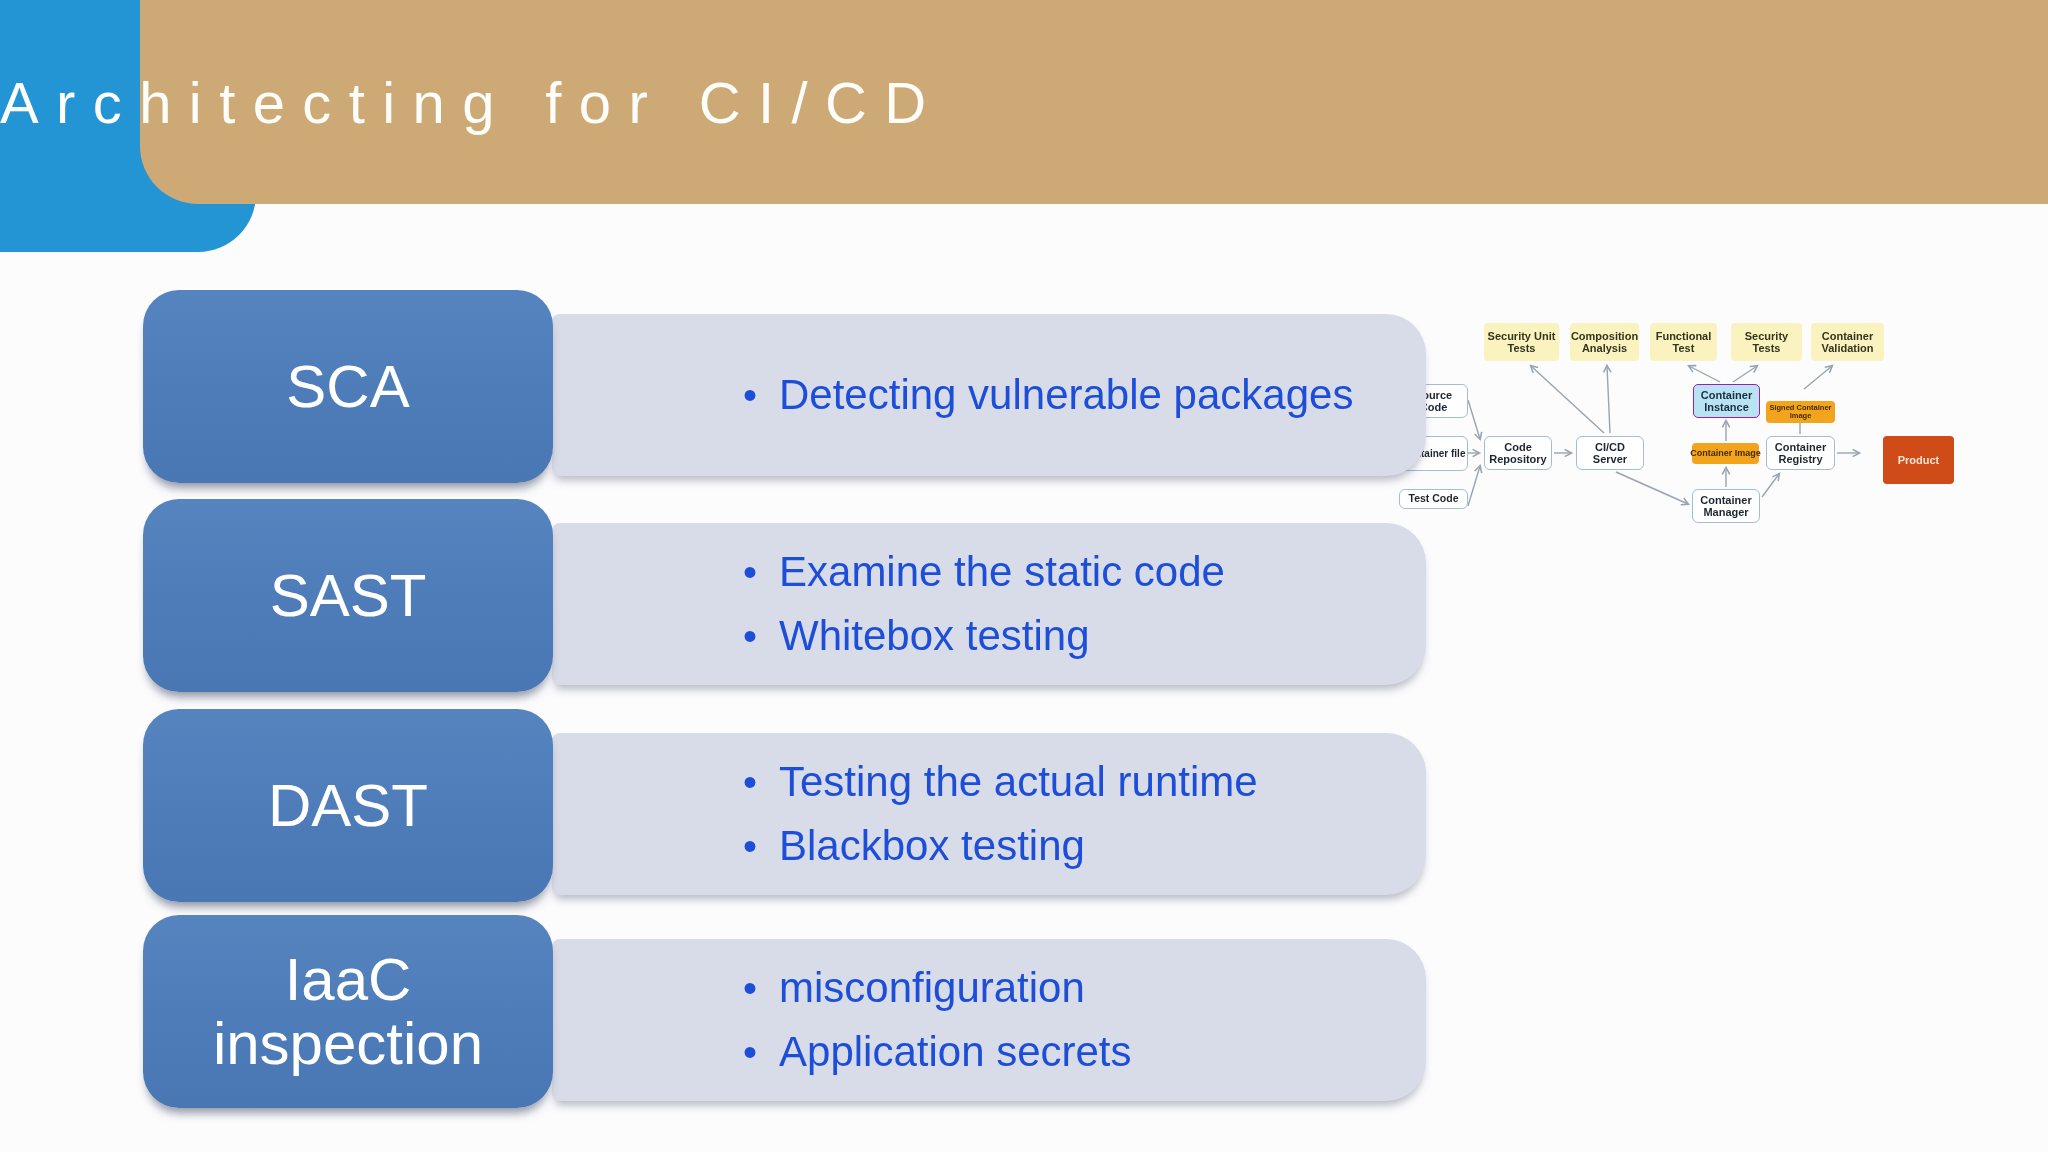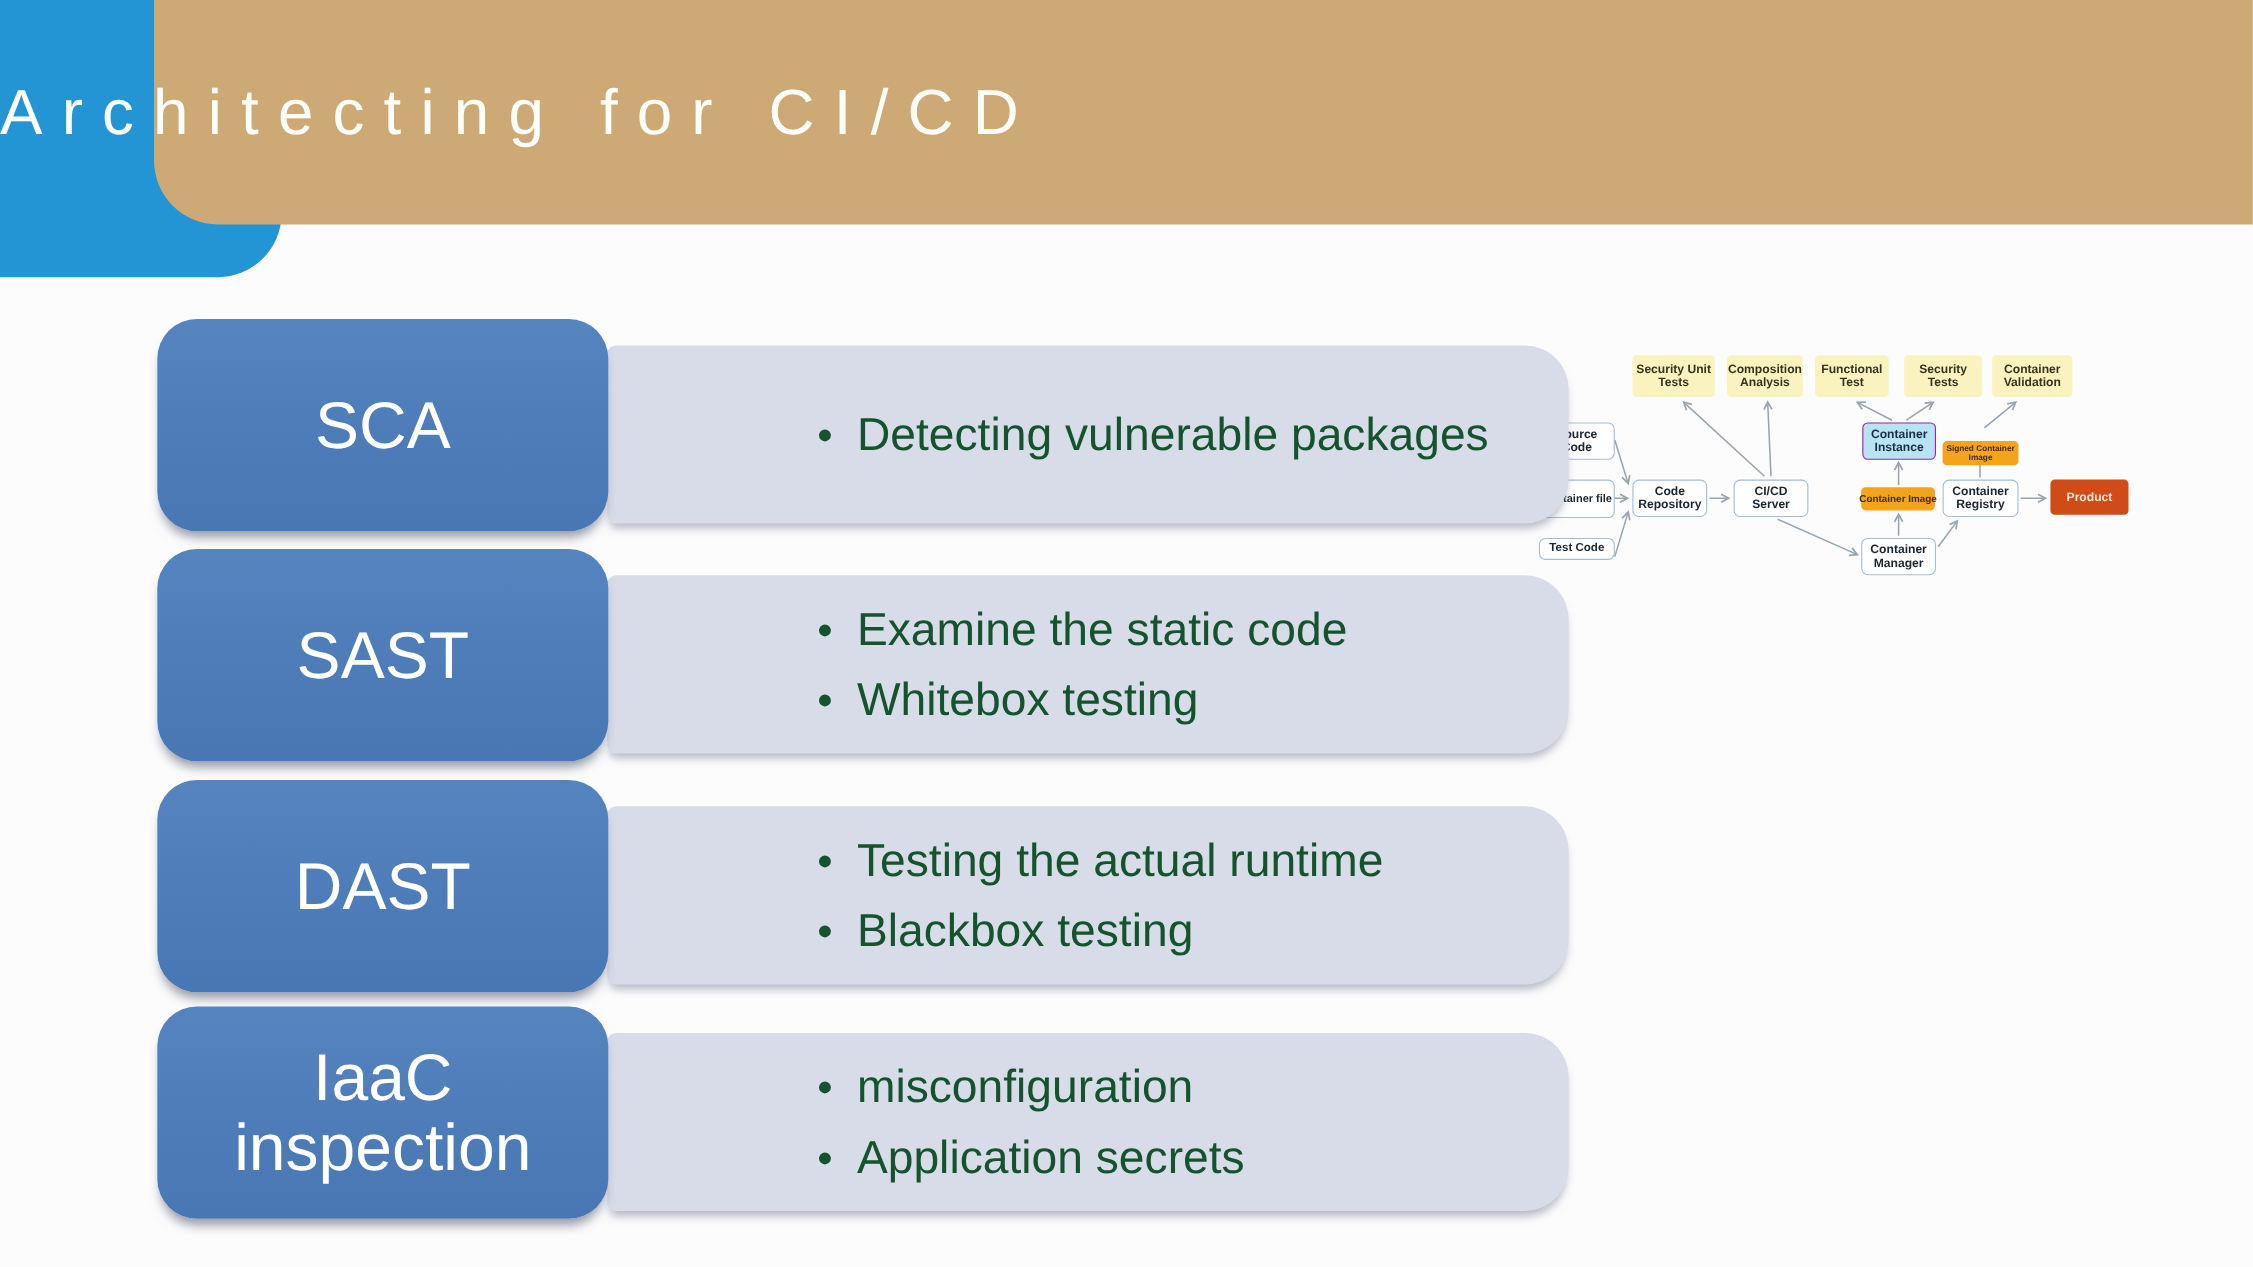--- a/index.html
+++ b/index.html
@@ -37,21 +37,21 @@
     color:#fff;font-size:60px;line-height:1.06;padding:0 42px;
   }
   .row-panel{
     position:absolute;left:409px;top:24px;width:874px;height:162px;
     background:#d8dbe8;border-radius:8px 40px 40px 8px;
     box-shadow:0 7px 8px -3px rgba(110,115,140,.5);
     display:flex;flex-direction:column;justify-content:center;
     padding-left:191px;box-sizing:border-box;gap:16px;z-index:1;
   }
   .bullet{
-    display:flex;align-items:baseline;color:#14532d;
+    display:flex;align-items:baseline;color:#1d4ed8;
     font-size:42px;line-height:1.15;
   }
   .bullet .dot::before{content:"\2022";}
   .bullet .dot{margin-right:22px;font-size:40px;}
   
   .diagram{position:absolute;left:1395px;top:320px;width:545px;height:212px;}
   .arrows{position:absolute;left:0;top:0;}
   .dnode{
     position:absolute;display:flex;align-items:center;justify-content:center;
     text-align:center;font-weight:bold;line-height:1.12;border-radius:4px;
@@ -170,15 +170,15 @@
   <div class="dnode white nowrap" style="left:4px;top:116px;width:69px;height:35px;font-size:10px">Container file</div>
   <div class="dnode white nowrap" style="left:4px;top:169px;width:69px;height:20px;font-size:10.5px">Test Code</div>
 
   <div class="dnode white" style="left:89px;top:116px;width:68px;height:34px">Code Repository</div>
   <div class="dnode white" style="left:181px;top:116px;width:68px;height:34px">CI/CD Server</div>
 
   <div class="dnode lightblue" style="left:298px;top:64px;width:67px;height:34px">Container Instance</div>
   <div class="dnode amber" style="left:371px;top:81px;width:69px;height:22px;font-size:7.5px">Signed Container Image</div>
   <div class="dnode amber nowrap" style="left:297px;top:123px;width:67px;height:21px;font-size:9px">Container Image</div>
   <div class="dnode white" style="left:371px;top:116px;width:69px;height:34px">Container Registry</div>
-  <div class="dnode orange" style="left:469px;top:116px;width:71px;height:32px">Product</div>
+  <div class="dnode orange" style="left:488px;top:116px;width:71px;height:48px">Product</div>
   <div class="dnode white" style="left:297px;top:169px;width:68px;height:34px">Container Manager</div>
 </div>
 
 </body></html>

